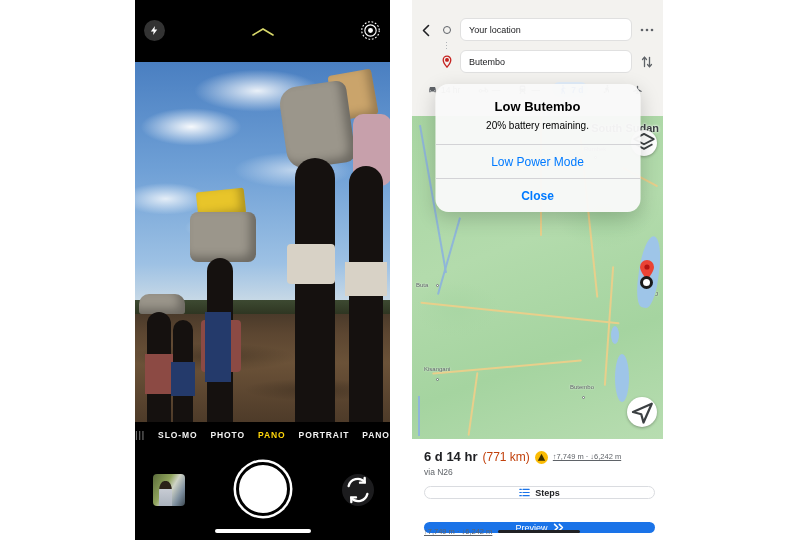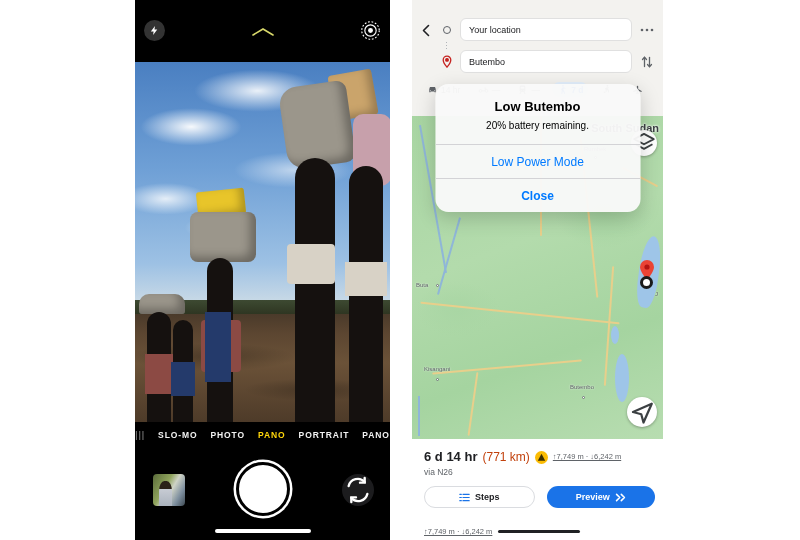--- a/index.html
+++ b/index.html
@@ -215,30 +215,30 @@
   .sheet {
     position: absolute; left: 0; bottom: 0; width: 255px; height: 101px;
     background: #fff; padding: 10px 12px 0 12px;
   }
   .sheet-line1 { display: flex; align-items: center; gap: 5px; }
   .dur { font-size: 13px; font-weight: 700; color: #202124; }
   .dist { font-size: 12px; color: #c2410c; }
   .warn-badge { width: 13px; height: 13px; flex: 0 0 13px; }
   .elev { font-size: 7.5px; color: #5f6368; white-space: nowrap; text-decoration: underline; }
   .via { font-size: 8.5px; color: #5f6368; margin-top: 3px; }
-  .sheet-buttons { display: flex; gap: 12px; margin-top: 9px; }
+  .sheet-buttons { display: flex; gap: 23px; margin-top: 9px; flex-direction: column; }
   .btn-steps {
     flex: 1; height: 22px; border-radius: 11px; border: 1px solid #dadce0;
     background: #fff; display: flex; align-items: center; justify-content: center;
     gap: 5px; font-size: 9px; color: #202124; font-weight: 600;
   }
   .btn-preview {
     flex: 1; height: 22px; border-radius: 11px; background: #1a73e8;
     display: flex; align-items: center; justify-content: center; gap: 5px;
-    font-size: 9px; color: #fff; font-weight: 700;
+    font-size: 9px; color: #fff; font-weight: 400;
   }
   .sheet-footer {
     position: absolute; left: 12px; bottom: 4px; right: 12px;
     display: flex; align-items: center; gap: 6px;
   }
   .footer-bar { flex: 0 0 82px; height: 2.5px; background: #202124; border-radius: 2px; }
 </style>
 </head>
 <body>
 

